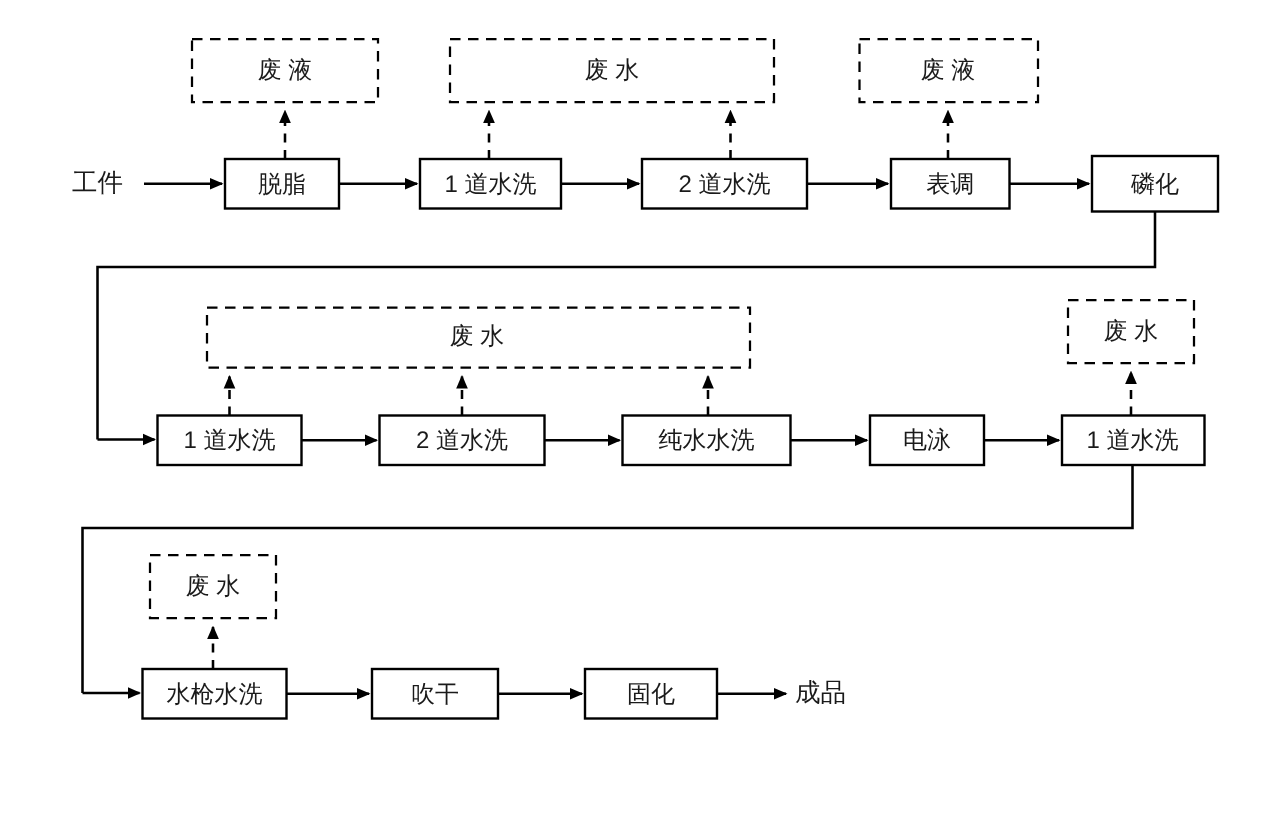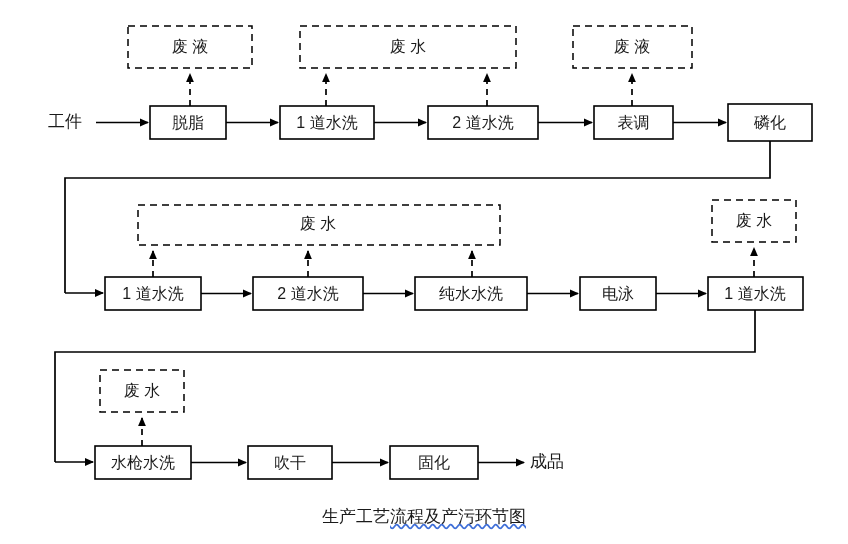--- a/index.html
+++ b/index.html
@@ -216,15 +216,14 @@
       <text class="node-label" x="434" y="463.5">固化</text>
     </g>
 
     <line class="solid-line" x1="191" y1="462.5" x2="246" y2="462.5" marker-end="url(#arrow-solid)"></line>
     <line class="solid-line" x1="332" y1="462.5" x2="388" y2="462.5" marker-end="url(#arrow-solid)"></line>
     <line class="solid-line" x1="478" y1="462.5" x2="524" y2="462.5" marker-end="url(#arrow-solid)"></line>
 
     <text class="plain-label" x="530" y="463">成品</text>
   </svg>
 
-  <div class="caption"><span class="plain-part">生产工艺</span><span class="spell-part">流程及产污环节图</span></div>
 
 </div>
 
 </body></html>

